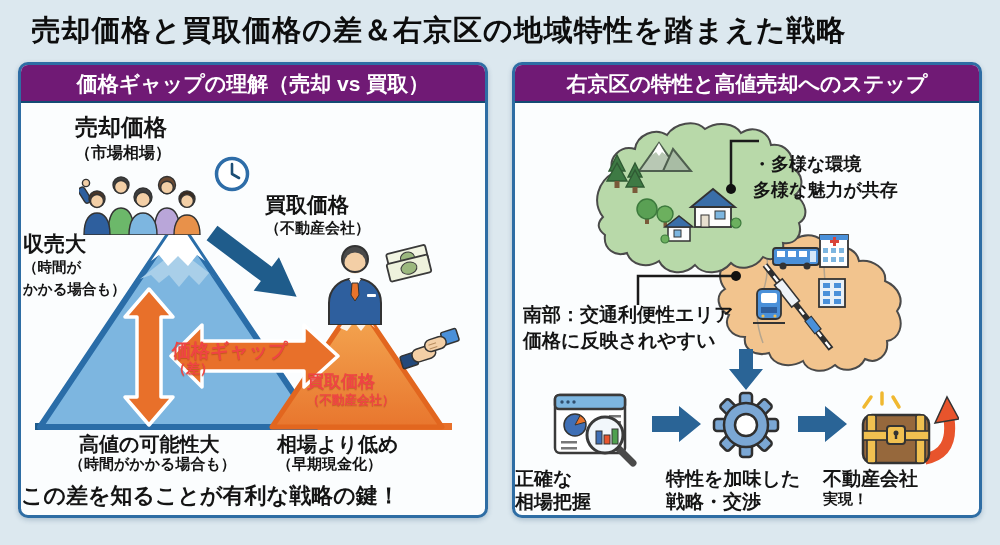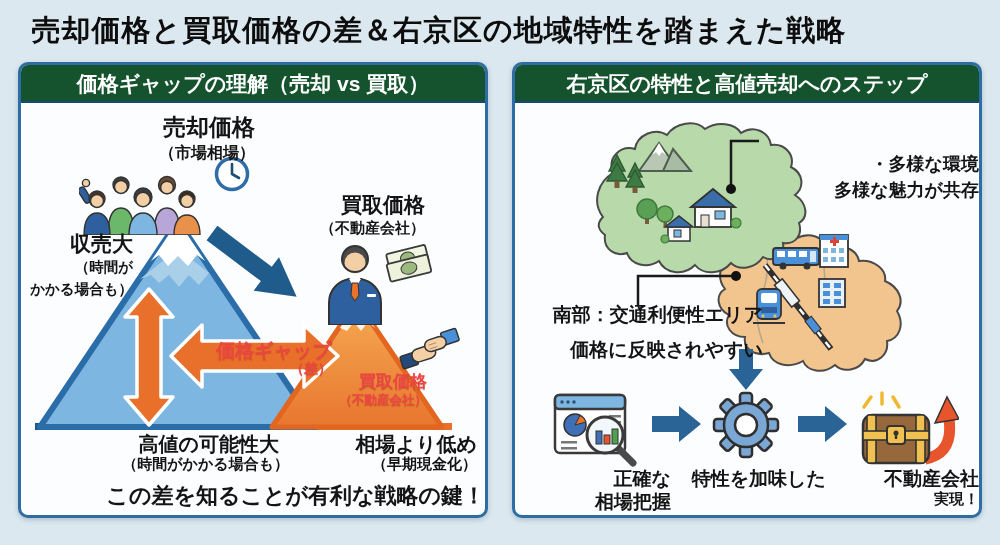--- a/index.html
+++ b/index.html
@@ -6,25 +6,25 @@
   html,body { width:1000px; height:545px; }
   body { background:#dce8ef; font-family:"Liberation Sans","DejaVu Sans",sans-serif; overflow:hidden; }
   .page { position:relative; width:1000px; height:545px; }
   .main-title { position:absolute; top:11px; left:0; width:878px; text-align:center;
                 font-size:29px; font-weight:bold; color:#0d0d0d; letter-spacing:1px; }
   .panel { position:absolute; top:62px; width:470px; height:456px; background:#fbfdfe;
            border:3px solid #2e6da4; border-radius:10px; overflow:hidden;
            box-shadow:0 2px 5px rgba(30,70,110,.25); }
   .panel-left  { left:18px; }
   .panel-right { left:512px; }
-  .panel-header { height:38px; background:#14532d; color:#fff; font-size:21px; font-weight:bold;
+  .panel-header { height:38px; background:#701a75; color:#fff; font-size:21px; font-weight:bold;
                   text-align:center; line-height:38px; border-bottom:2px solid #144a74; }
   .panel-body { position:relative; width:464px; height:413px; }
   .abs { position:absolute; }
-  .tx  { position:absolute; font-weight:bold; color:#141414; text-align:right; line-height:1.12;
+  .tx  { position:absolute; font-weight:bold; color:#141414; text-align:left; line-height:1.12;
          white-space:nowrap; }
   .wt  { color:#ef4444; text-shadow:0 1px 1px rgba(120,50,0,.35); }
   svg  { display:block; }
 </style>
 </head>
 <body>
 
 <div class="page">
 
   <h1 class="main-title">売却価格と買取価格の差＆右京区の地域特性を踏まえた戦略</h1>
@@ -314,23 +314,24 @@
         <rect x="8" y="44" width="66" height="9" fill="#f0c050" stroke="#333" stroke-width="1.6"></rect>
         <rect x="32" y="39" width="18" height="18" rx="3" fill="#f0c050" stroke="#333" stroke-width="2"></rect>
         <circle cx="41" cy="46" r="2.5" fill="#333"></circle>
           <rect x="39.8" y="46" width="2.4" height="6" fill="#333"></rect>
         <polygon points="80,36 104,32 92,10" fill="#e8542c" stroke="#333" stroke-width="1.5"></polygon>
       </svg>
 
       <div class="tx" style="left:238px;top:51px;width:226px;font-size:18px">・多様な環境</div>
       <div class="tx" style="left:238px;top:77px;width:226px;font-size:18px">多様な魅力が共存</div>
       <div class="tx" style="left:8px;top:201px;width:240px;font-size:19px">南部：交通利便性エリア</div>
-      <div class="tx" style="left:8px;top:236px;width:240px;font-size:19px">価格に反映されやすい</div>
+      <div class="tx" style="left:8px;top:227px;width:240px;font-size:19px">価格に反映されやすい</div>
 
       <div class="tx" style="left:0;top:365px;width:156px;font-size:19px">正確な</div>
       <div class="tx" style="left:0;top:388px;width:156px;font-size:19px">相場把握</div>
       <div class="tx" style="left:151px;top:365px;width:160px;font-size:19px">特性を加味した</div>
+      <div class="tx" style="left:151px;top:388px;width:160px;font-size:19px">戦略・交渉</div>
       <div class="tx" style="left:308px;top:365px;width:156px;font-size:19px">不動産会社</div>
       <div class="tx" style="left:308px;top:388px;width:156px;font-size:15px">実現！</div>
     </div>
   </section>
 
 </div>
 
 </body></html>

